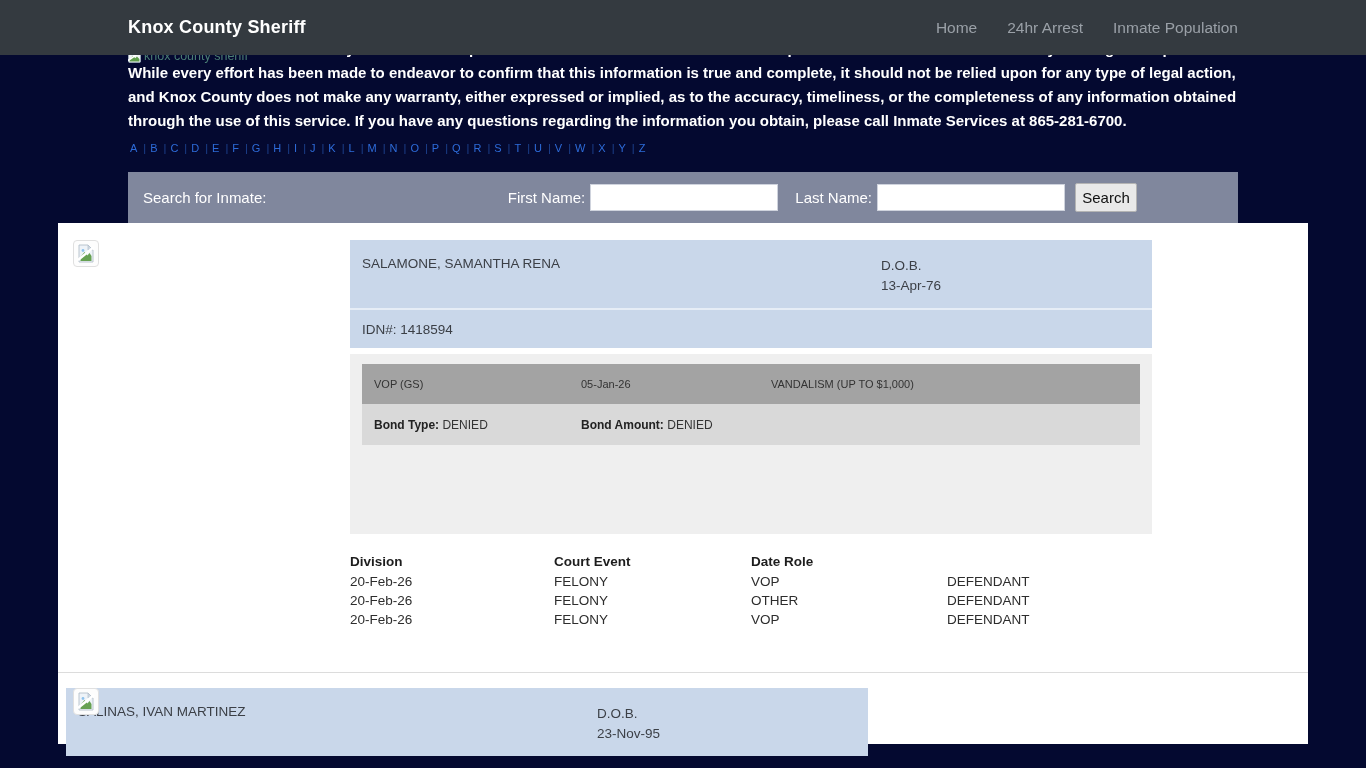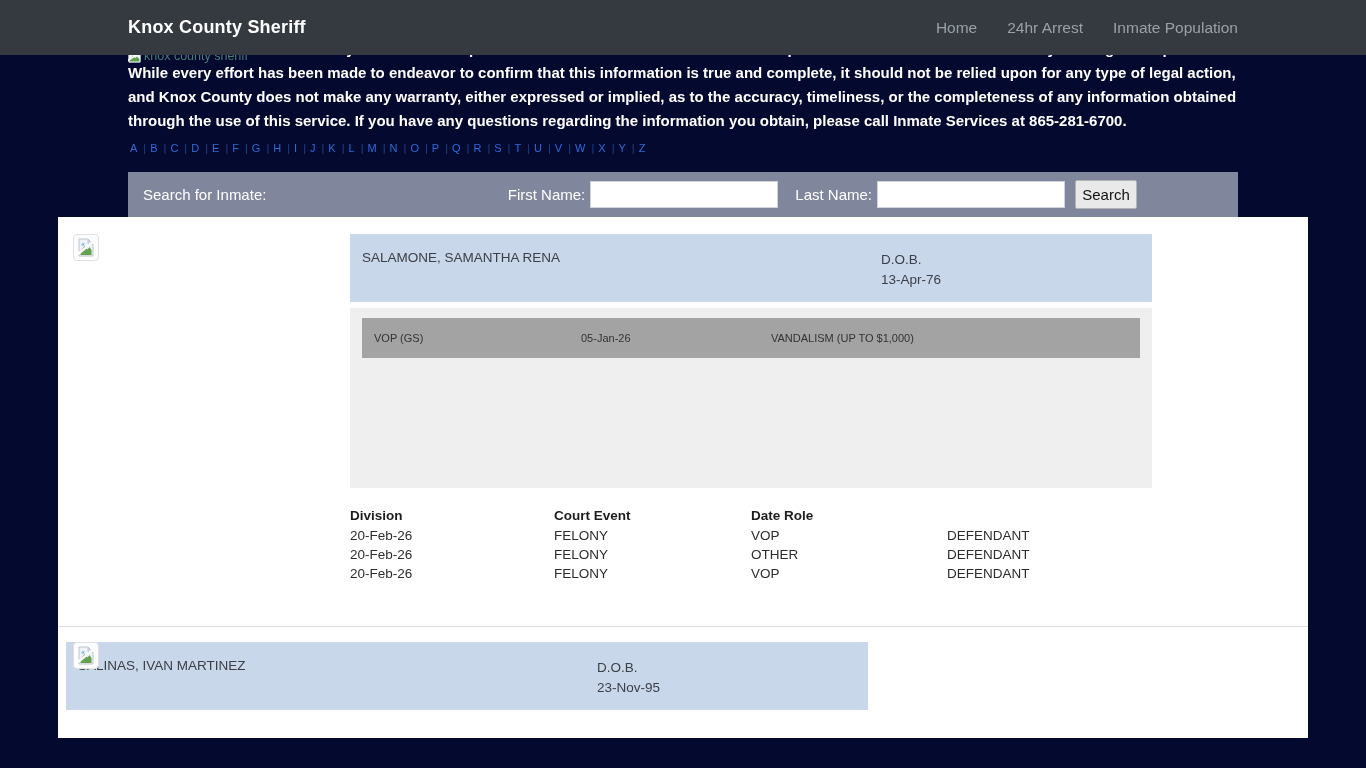--- a/index.html
+++ b/index.html
@@ -28,21 +28,21 @@
     position:absolute; top:12px; left:0; z-index:1;
     display:flex; align-items:center; gap:3px;
     color:#4a7d74; font-size:12.5px; white-space:nowrap;
   }
   .alphabet { margin-top:9px; font-size:11px; }
   .alphabet a { color:#2d6bd9; text-decoration:none; cursor:pointer; padding:0 2px; }
   .alphabet a:not(:last-of-type)::after { content:"|"; color:#1e4390; padding-left:6px; }
 
   
   .search-bar {
-    width:1110px; margin:18px auto 0; height:45px; background:#80879d;
+    width:1110px; margin:18px auto 0; height:51px; background:#80879d;
     display:flex; align-items:center; padding:0 101px 0 15px;
     color:#ffffff; font-size:15px;
   }
   .search-bar .fn-label { margin-left:auto; }
   .search-bar label { margin-right:5px; }
   .search-bar input {
     width:188px; height:27px; border:1px solid #cfd3dd; background:#ffffff;
     font-size:14px; padding:0 6px; outline:none; font-family:"Liberation Sans",sans-serif;
   }
   .search-bar .ln-label { margin-left:17px; }
@@ -147,30 +147,42 @@
     </div>
 
     <div class="card">
       <div class="card-header">
         <span>SALAMONE, SAMANTHA RENA</span>
         <div class="dob-block">
           <div>D.O.B.</div>
           <div>13-Apr-76</div>
         </div>
       </div>
+      <div class="idn-row">IDN#: 1418594</div>
 
       <div class="doc-section">
         <div>
 
             <div class="doc-row doc-data">
               <span>VOP (GS)</span>
               <span>05-Jan-26</span>
               <span>VANDALISM (UP TO $1,000)</span>
             </div>
           </div>
+        <div class="doc-row doc-bond">
+          <span>
+            <b>Bond Type:</b>
+            <span>DENIED</span>
+          </span>
+          <span>
+            <b>Bond Amount:</b>
+            <span>DENIED</span>
+          </span>
+          <span></span>
+        </div>
       </div>
 
       <div class="court">
         <div class="c-row c-head">
           <span>Division</span>
           <span>Court Event</span>
           <span>Date Role</span>
         </div>
         <div>
 

